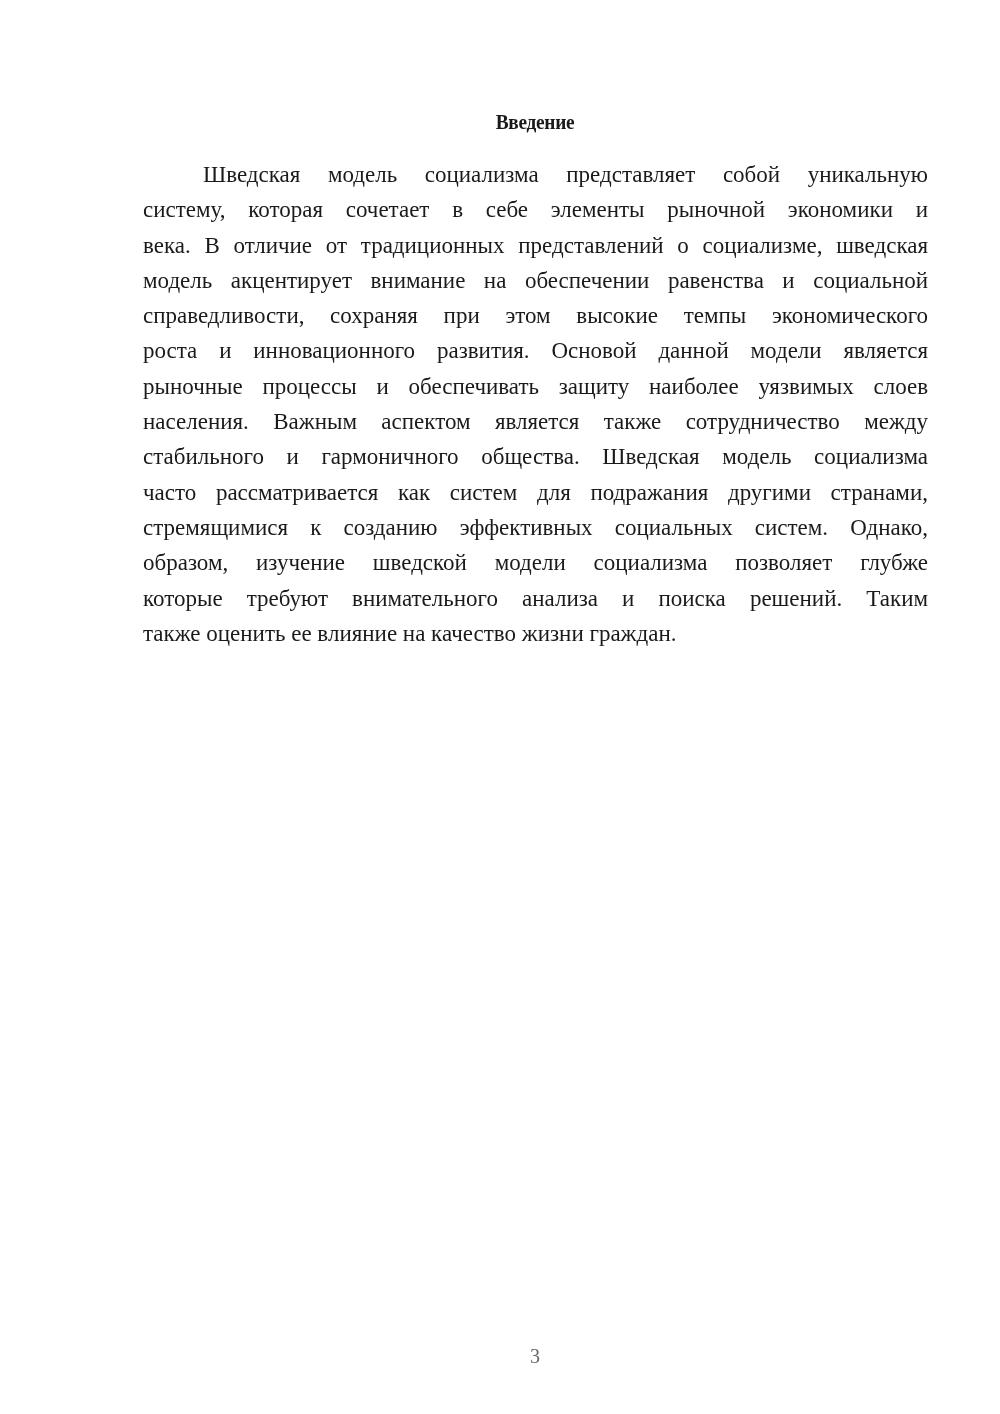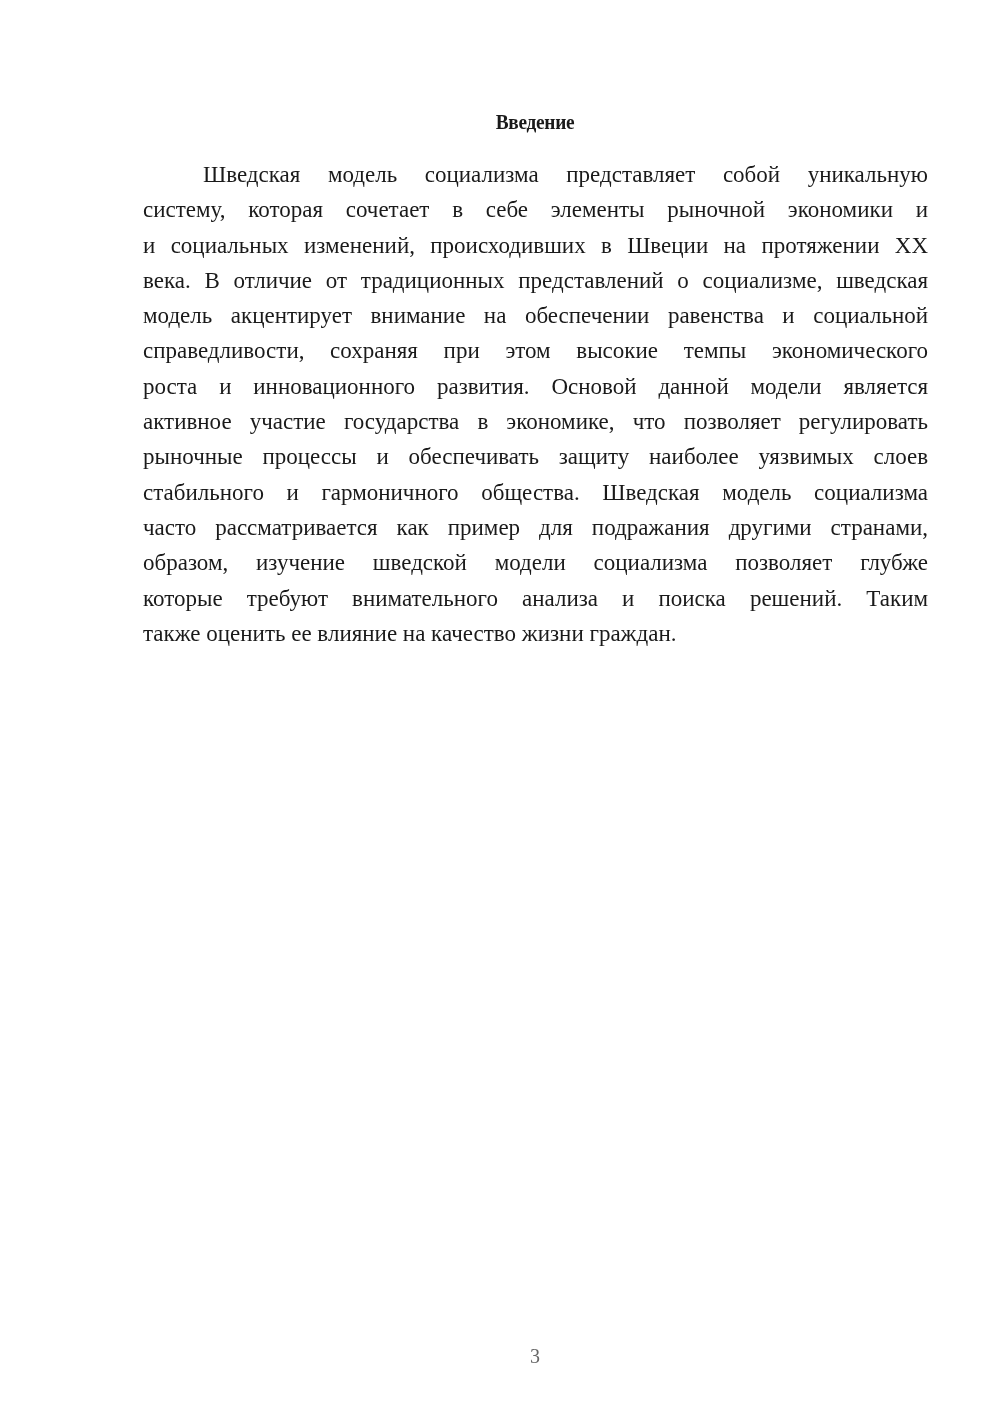--- a/index.html
+++ b/index.html
@@ -78,28 +78,28 @@
   </style>
 </head>
 <body>
 
 <div class="page">
   <div class="title">Введение</div>
 
   <div class="body-text">
     <div class="line first"><span class="inner">Шведская модель социализма представляет собой уникальную</span></div>
     <div class="line"><span class="inner">систему, которая сочетает в себе элементы рыночной экономики и</span></div>
-    <div class="line"><span class="inner">и социальных изменений, происходивших в Швеции на протяжении XX</span></div>
     <div class="line"><span class="inner">века. В отличие от традиционных представлений о социализме, шведская</span></div>
     <div class="line"><span class="inner">модель акцентирует внимание на обеспечении равенства и социальной</span></div>
     <div class="line"><span class="inner">справедливости, сохраняя при этом высокие темпы экономического</span></div>
     <div class="line"><span class="inner">роста и инновационного развития. Основой данной модели является</span></div>
-    <div class="line"><span class="inner">активное участие государства в экономике, что позволяет регулировать</span></div>
     <div class="line"><span class="inner">рыночные процессы и обеспечивать защиту наиболее уязвимых слоев</span></div>
+    <div class="line"><span class="inner">населения. Важным аспектом является также сотрудничество между</span></div>
     <div class="line"><span class="inner">стабильного и гармоничного общества. Шведская модель социализма</span></div>
-    <div class="line"><span class="inner">часто рассматривается как пример для подражания другими странами,</span></div>
+    <div class="line"><span class="inner">часто рассматривается как систем для подражания другими странами,</span></div>
+    <div class="line"><span class="inner">стремящимися к созданию эффективных социальных систем. Однако,</span></div>
     <div class="line"><span class="inner">образом, изучение шведской модели социализма позволяет глубже</span></div>
     <div class="line"><span class="inner">которые требуют внимательного анализа и поиска решений. Таким</span></div>
     <div class="line last"><span class="inner">также оценить ее влияние на качество жизни граждан.</span></div>
   </div>
 
   <div class="page-number">3</div>
 </div>
 
 </body></html>

